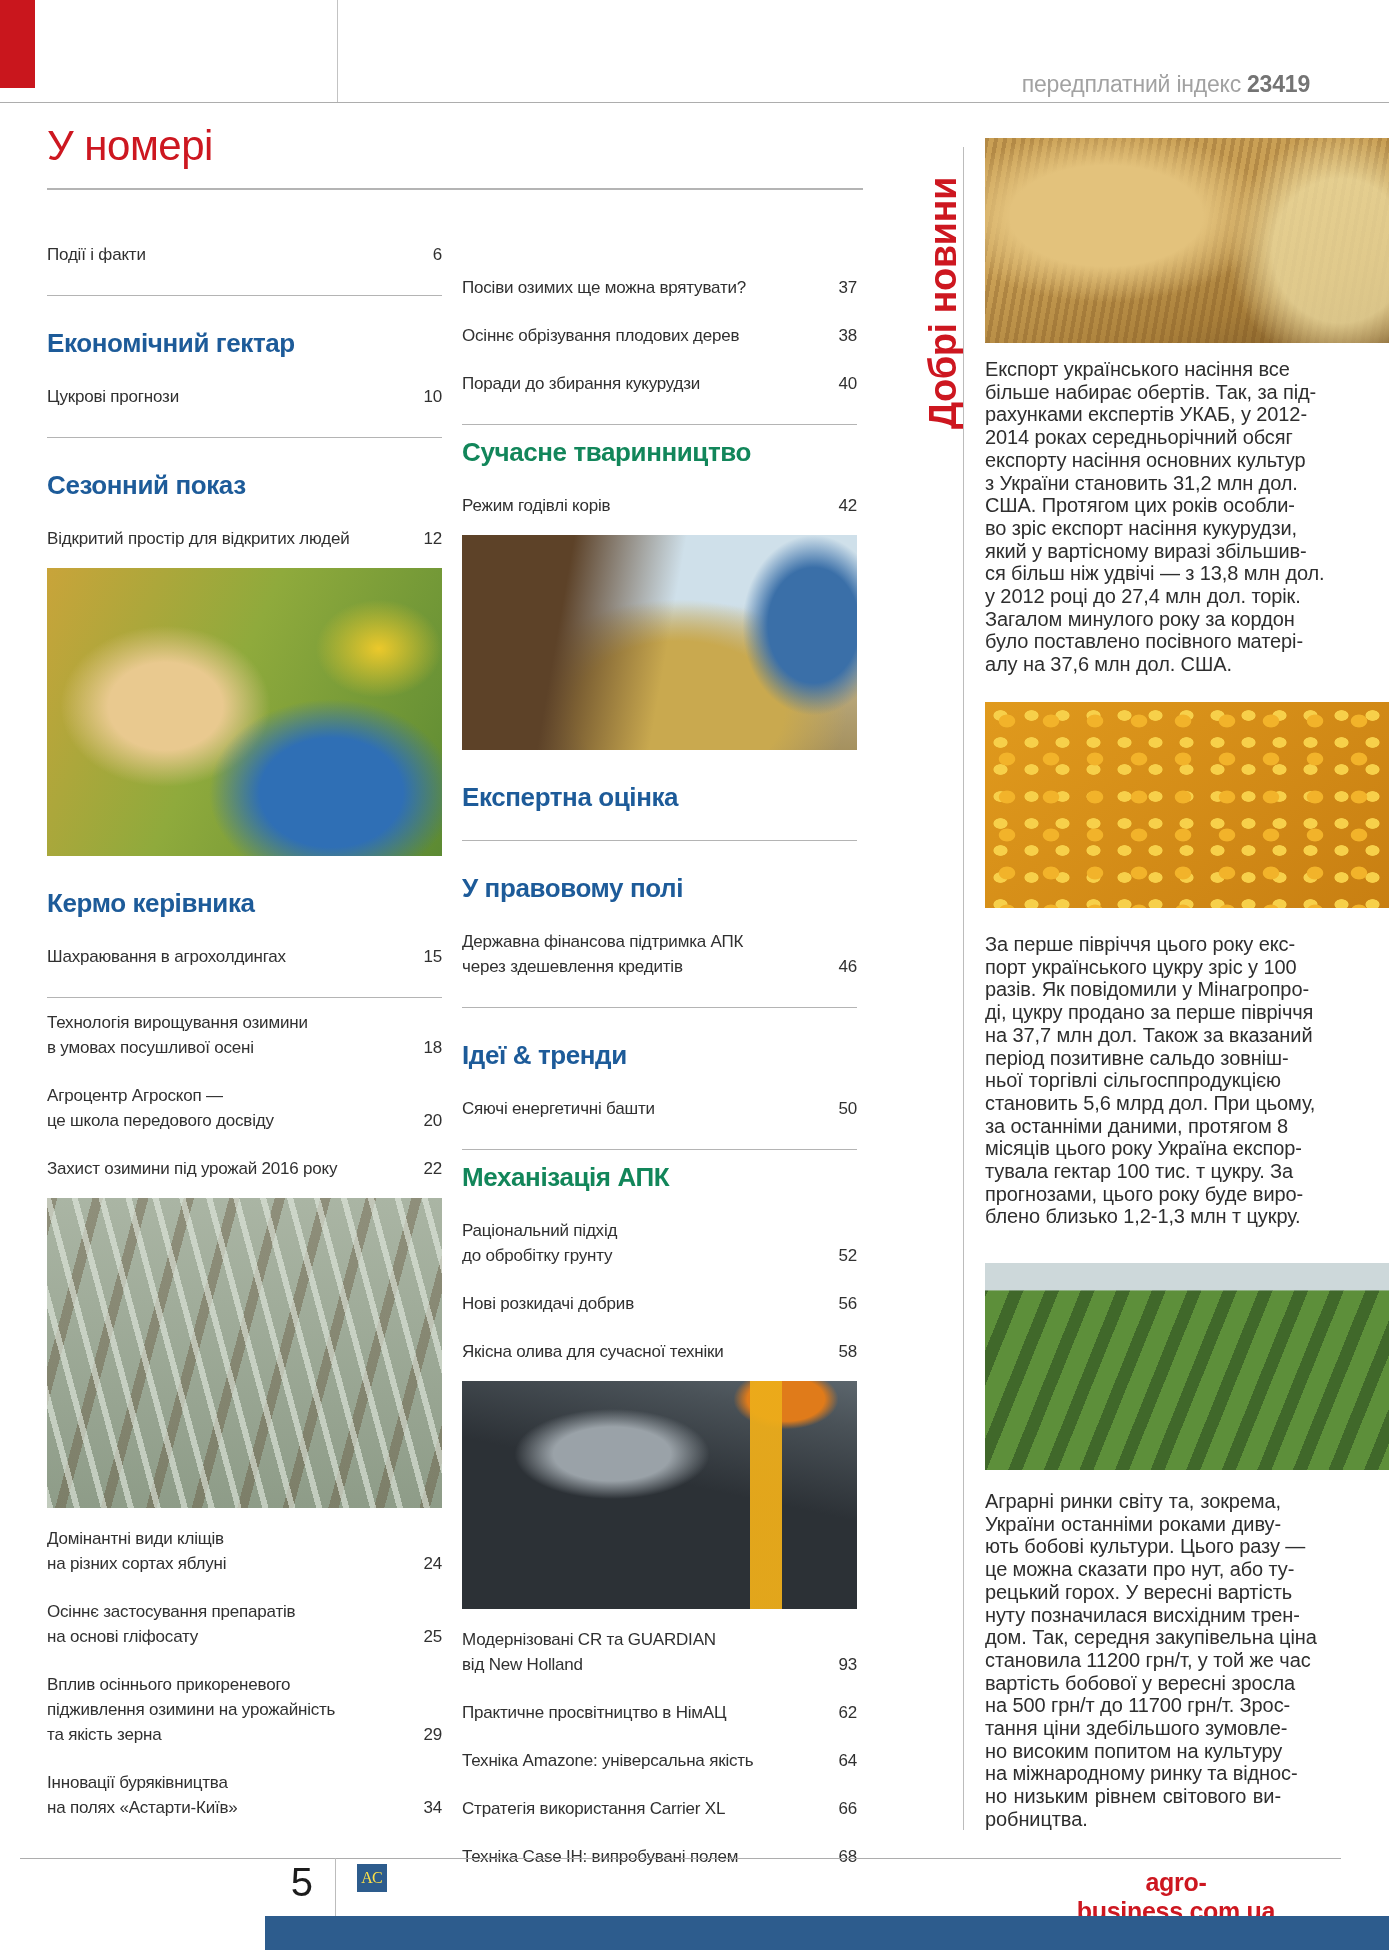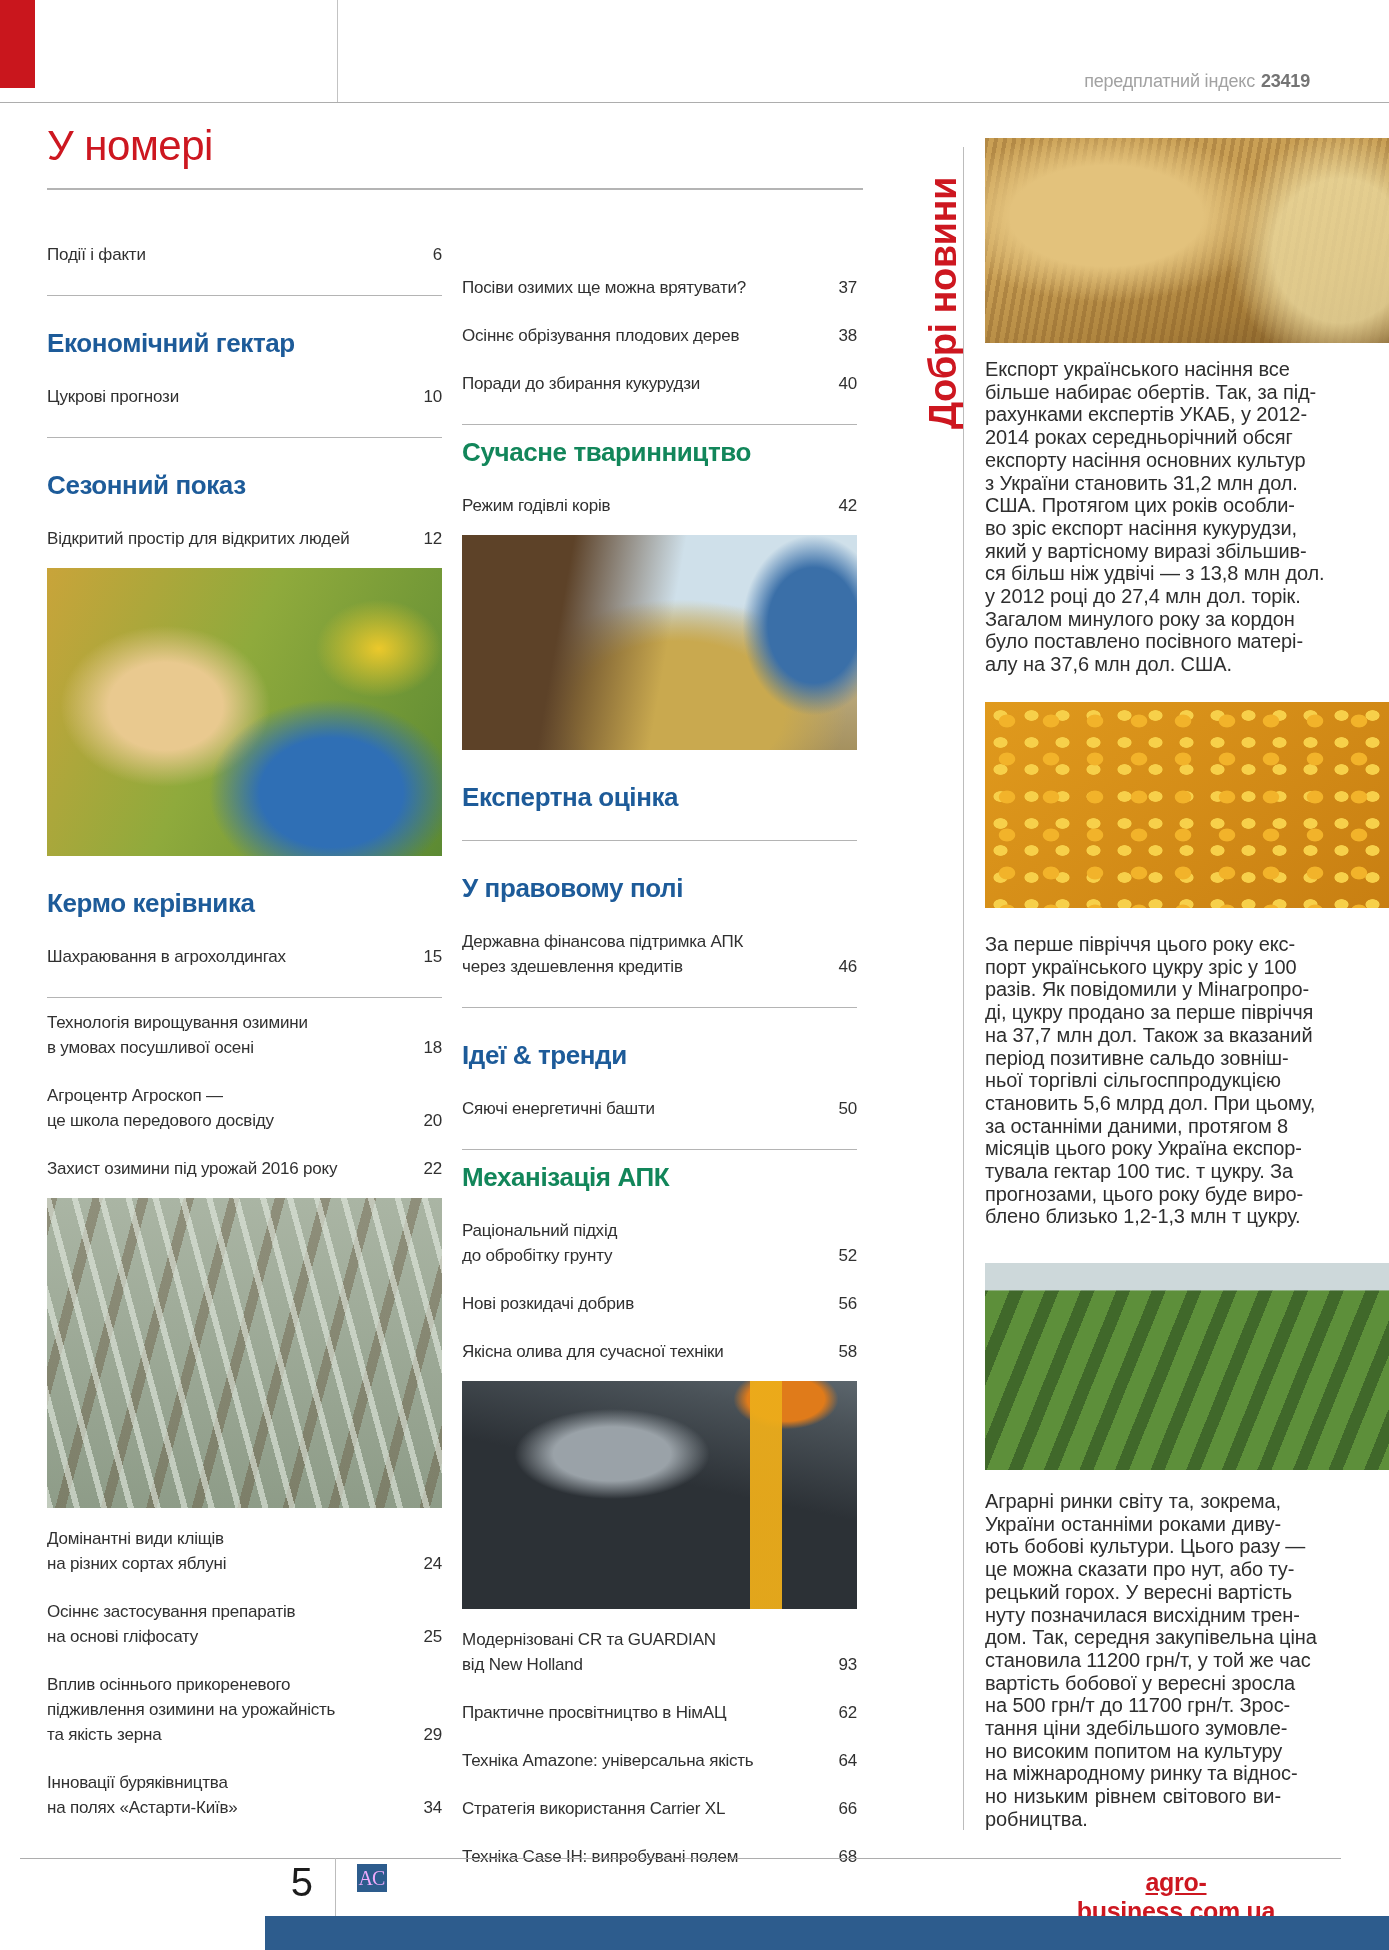--- a/index.html
+++ b/index.html
@@ -3,21 +3,21 @@
 <meta charset="utf-8">
 <style>
   html,body{margin:0;padding:0;}
   body{width:1389px;height:1950px;position:relative;background:#fff;
        font-family:"Liberation Sans","DejaVu Sans",sans-serif;color:#333;overflow:hidden;}
   .abs{position:absolute;}
   
   .corner-red{left:0;top:0;width:35px;height:88px;background:#c9161d;}
   .top-vline{left:337px;top:0;width:1px;height:102px;background:#c3c3c3;}
   .top-rule{left:0;top:102px;right:0;height:1px;background:#adadad;}
-  .header-text{top:71px;right:79px;font-size:18px;color:#a2a2a2;letter-spacing:-0.2px;}
+  .header-text{top:71px;right:79px;font-size:23px;color:#a2a2a2;letter-spacing:-0.2px;}
   .header-text b{color:#747474;font-weight:bold;margin-left:6px;}
   
   .page-title{left:47px;top:122px;font-size:42px;color:#cd1720;letter-spacing:-0.5px;}
   .title-rule{left:47px;top:188px;width:816px;height:2px;background:#b4b4b4;}
   
   .col{width:395px;}
   .col-left{left:47px;top:242px;}
   .col-mid{left:462px;top:275px;}
   .toc-entry{display:flex;justify-content:space-between;align-items:flex-end;
              margin-bottom:23px;font-size:17px;line-height:25px;letter-spacing:-0.2px;color:#303030;}
@@ -71,25 +71,25 @@
         linear-gradient(140deg,#e09a1d,#c87f12);
       background-size:44px 38px,31px 27px,100% 100%;}
   .green-field-rows-photo{height:207px;background:
       linear-gradient(180deg,#cdd8da 0 13%, rgba(205,216,218,0) 13.5%),
       repeating-linear-gradient(112deg,#40682a 0 13px,#5d8f3a 13px 33px),
       linear-gradient(180deg,#6a9a45,#4c7a30);}
   
   .footer-rule{left:20px;top:1858px;width:1321px;height:1px;background:#adadad;}
   .page-num{left:268px;top:1860px;width:45px;text-align:right;font-size:40px;color:#1c1c1c;}
   .footer-vline{left:335px;top:1858px;width:1px;height:92px;background:#bcbcbc;}
-  .publisher-logo{left:357px;top:1864px;width:30px;height:28px;background:#2d5c8d;color:#f0abfc;
-      font-family:"Liberation Serif","DejaVu Serif",serif;font-size:20px;display:flex;
+  .publisher-logo{left:357px;top:1864px;width:30px;height:28px;background:#2d5c8d;color:#fde047;
+      font-family:"Liberation Serif","DejaVu Serif",serif;font-size:16px;display:flex;
       align-items:center;justify-content:center;}
   .website{left:1073px;top:1868px;width:206px;text-align:center;font-size:25px;font-weight:600;
-      color:#cd1720;letter-spacing:-0.3px;text-decoration:underline;}
+      color:#cd1720;letter-spacing:-0.3px;}
   .bottom-bar{left:265px;top:1916px;width:1124px;height:34px;background:#2d5c8d;}
 </style>
 </head>
 <body>
 
 <div class="abs corner-red"></div>
 <div class="abs top-vline"></div>
 <div class="abs top-rule"></div>
 <div class="abs header-text"><span>передплатний індекс</span><b>23419</b></div>
 

